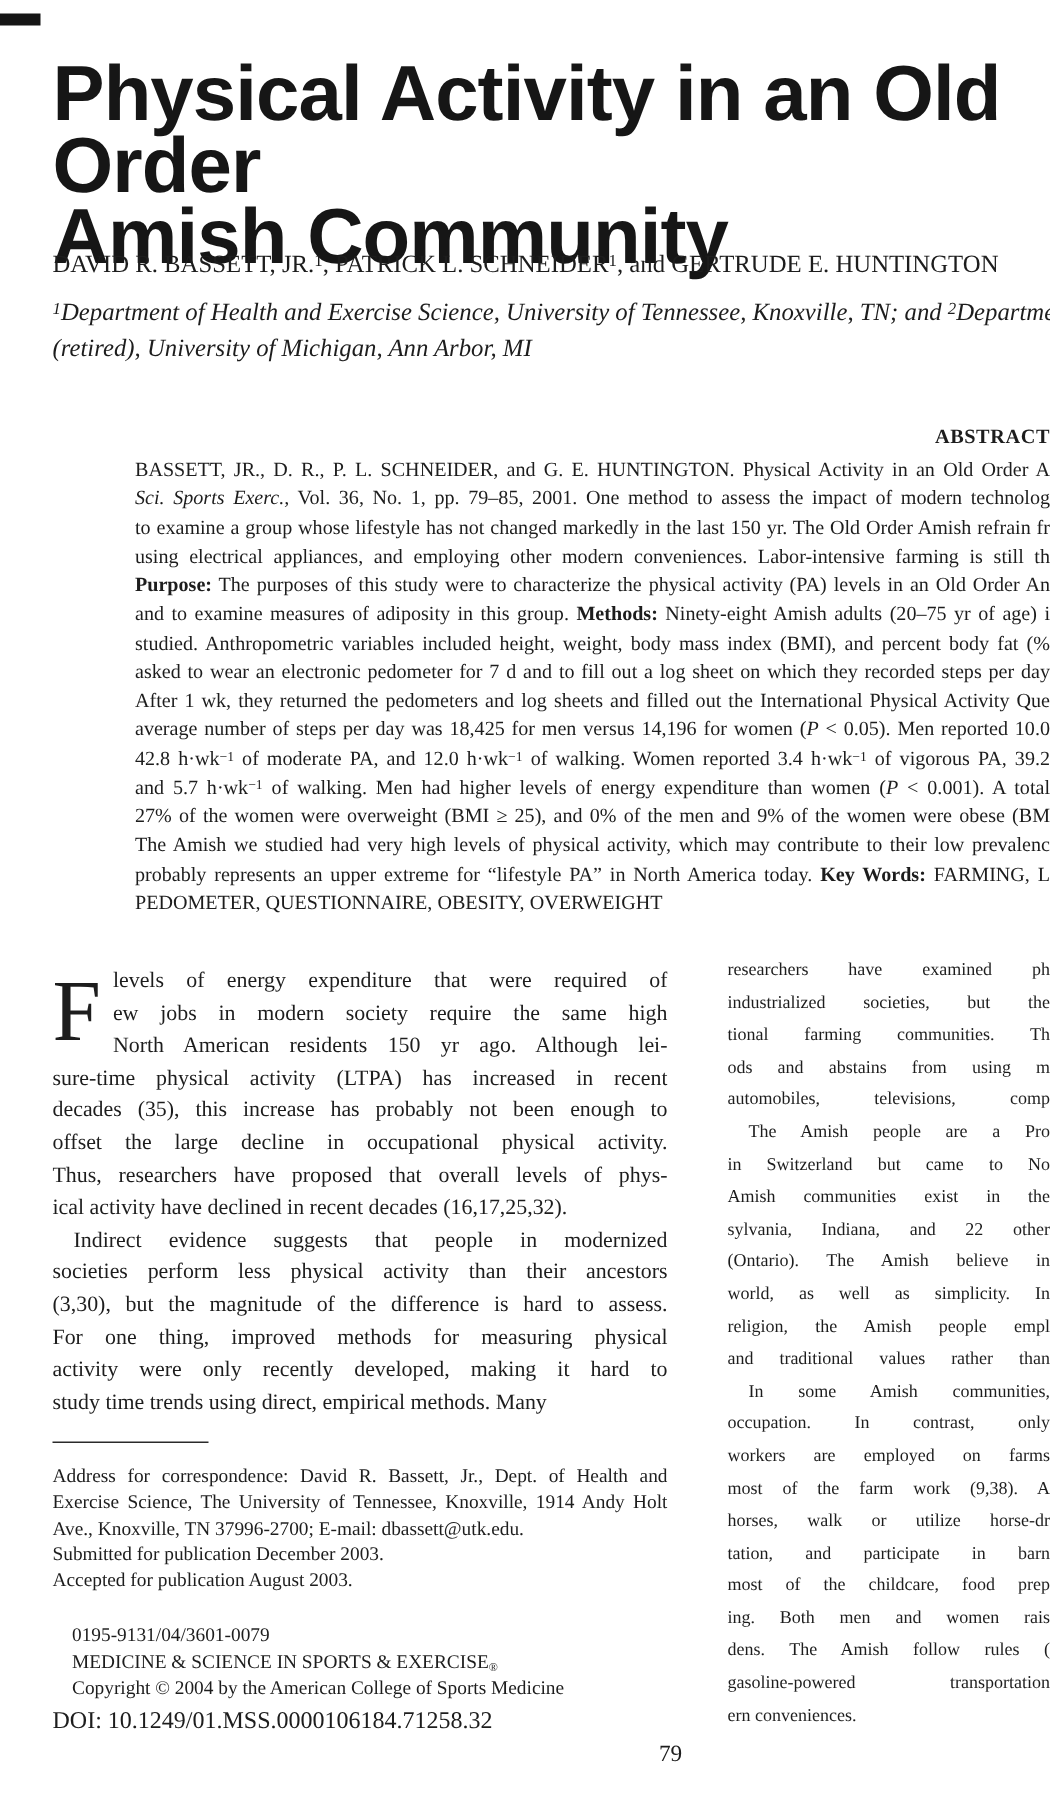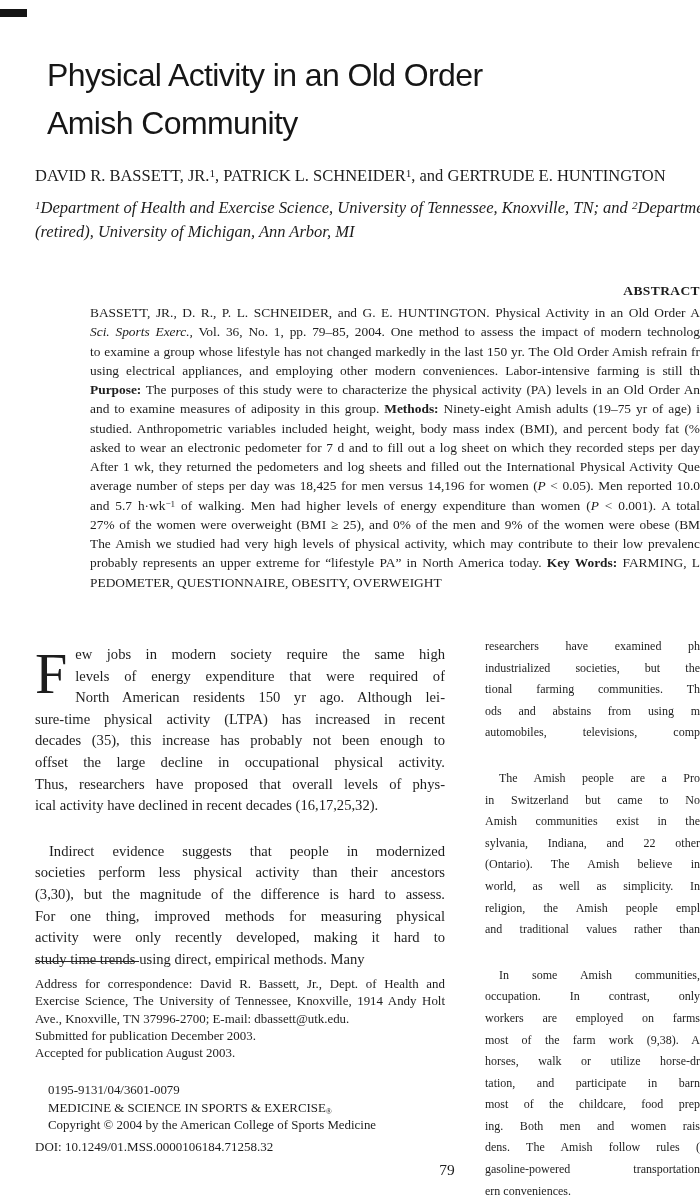--- a/index.html
+++ b/index.html
@@ -2,23 +2,23 @@
 <html><head>
 <meta charset="utf-8">
 <style>
   html,body{margin:0;padding:0;background:#e8e8e8;}
   .page{
     position:relative; width:700px; height:1200px; background:#ffffff;
     overflow:hidden; font-family:"Liberation Serif", serif; color:#1d1d1d;
   }
   .corner-mark{position:absolute; left:0; top:9px; width:27px; height:8px; background:#151515;}
   .title{
-    position:absolute; left:35px; top:40px; margin:12px;
-    font-family:"Liberation Sans", sans-serif; font-weight:normal;
-    font-size:32px; line-height:47.5px; letter-spacing:-0.6px; color:#161616;
+    position:absolute; left:35px; top:40px; margin:0;
+    font-family:"Liberation Sans", sans-serif; font-weight:bold;
+    font-size:52px; line-height:47.5px; letter-spacing:-0.6px; color:#161616;
   }
   .authors{
     position:absolute; left:35px; top:166px; width:680px;
     font-size:16.5px; white-space:nowrap; overflow:hidden;
   }
   .affil{
     position:absolute; left:35px; top:196px; width:680px;
     font-size:16.5px; line-height:23.6px; font-style:italic;
   }
   .affil-line{white-space:nowrap; overflow:hidden; height:23.6px;}
@@ -34,32 +34,32 @@
     position:absolute; left:35px; top:644px; width:410px; font-size:14.6px;
   }
   .col-right{
     position:absolute; left:485px; top:636px; width:215px; font-size:12px; overflow:hidden;
   }
   .col-left .line,.col-right .line{height:21.6px; line-height:21.6px;}
   .line{
     overflow:hidden; text-align:justify; text-align-last:justify;
   }
   .line.end{text-align-last:left;}
-  .line.ind{text-indent:14px;margin-top:24px;}
+  .line.ind{text-indent:14px;}
   .para{margin:0;}
   .dropcap{
     float:left; font-size:58px; line-height:56px; height:62px;
     padding-right:8px; margin-top:2px; color:#1d1d1d;
   }
   .footnote{position:absolute; left:35px; top:961px; width:410px; font-size:12.9px;}
   .fn-rule{width:104px; border-top:1.5px solid #2a2a2a; height:0; margin:0 0 14px 0;}
   .fn-text .line{height:17.3px; line-height:17.3px;}
   .imprint{position:absolute; left:35px; top:1082px; width:410px; font-size:12.9px;margin-left:13px;}
   .imprint .line{height:17.6px; line-height:17.6px; text-align:left; text-align-last:left;}
-  .doi{position:absolute; left:35px; top:1139px; width:410px; font-size:13px;}
+  .doi{position:absolute; left:35px; top:1139px; width:410px; font-size:16px;}
   .pageno{
     position:absolute; left:425px; top:1161px; width:44px;
     text-align:center; font-size:15.5px;
   }
   .s-b{font-weight:bold;}
   .s-i{font-style:italic;}
   .s-sup{font-size:0.68em; position:relative; top:-0.32em;}
   .s-sub{font-size:0.62em; position:relative; top:0.28em;}
 </style>
 </head>
@@ -76,41 +76,42 @@
   <div class="authors"><span>DAVID R. BASSETT, JR.</span><span class="s-sup">1</span><span>, PATRICK L. SCHNEIDER</span><span class="s-sup">1</span><span>, and GERTRUDE E. HUNTINGTON</span></div>
 
   <div class="affil">
     <div class="affil-line"><span class="s-sup s-i">1</span><span class="s-i">Department of Health and Exercise Science, University of Tennessee, Knoxville, TN; and </span><span class="s-sup s-i">2</span><span class="s-i">Department of</span></div>
     <div class="affil-line"><span class="s-i">(retired), University of Michigan, Ann Arbor, MI</span></div>
   </div>
 
   <div class="abs-head">ABSTRACT</div>
   <div class="abs-body">
       <div class="line"><span>BASSETT, JR., D. R., P. L. SCHNEIDER, and G. E. HUNTINGTON. Physical Activity in an Old Order A</span></div>
-      <div class="line"><span class="s-i">Sci. Sports Exerc.,</span><span> Vol. 36, No. 1, pp. 79–85, 2004. One method to assess the impact of modern technolog</span></div>
+      <div class="line"><span class="s-i">Sci. Sports Exerc.,</span><span> Vol. 36, No. 1, pp. 79–85, 2001. One method to assess the impact of modern technolog</span></div>
       <div class="line"><span>to examine a group whose lifestyle has not changed markedly in the last 150 yr. The Old Order Amish refrain fr</span></div>
       <div class="line"><span>using electrical appliances, and employing other modern conveniences. Labor-intensive farming is still th</span></div>
       <div class="line"><span class="s-b">Purpose:</span><span> The purposes of this study were to characterize the physical activity (PA) levels in an Old Order An</span></div>
-      <div class="line"><span>and to examine measures of adiposity in this group. </span><span class="s-b">Methods:</span><span> Ninety-eight Amish adults (19–75 yr of age) i</span></div>
+      <div class="line"><span>and to examine measures of adiposity in this group. </span><span class="s-b">Methods:</span><span> Ninety-eight Amish adults (20–75 yr of age) i</span></div>
       <div class="line"><span>studied. Anthropometric variables included height, weight, body mass index (BMI), and percent body fat (%</span></div>
       <div class="line"><span>asked to wear an electronic pedometer for 7 d and to fill out a log sheet on which they recorded steps per day</span></div>
       <div class="line"><span>After 1 wk, they returned the pedometers and log sheets and filled out the International Physical Activity Que</span></div>
       <div class="line"><span>average number of steps per day was 18,425 for men versus 14,196 for women (</span><span class="s-i">P</span><span> &lt; 0.05). Men reported 10.0</span></div>
+      <div class="line"><span>42.8 h·wk</span><span class="s-sup">−1</span><span> of moderate PA, and 12.0 h·wk</span><span class="s-sup">−1</span><span> of walking. Women reported 3.4 h·wk</span><span class="s-sup">−1</span><span> of vigorous PA, 39.2</span></div>
       <div class="line"><span>and 5.7 h·wk</span><span class="s-sup">−1</span><span> of walking. Men had higher levels of energy expenditure than women (</span><span class="s-i">P</span><span> &lt; 0.001). A total</span></div>
       <div class="line"><span>27% of the women were overweight (BMI ≥ 25), and 0% of the men and 9% of the women were obese (BM</span></div>
       <div class="line"><span>The Amish we studied had very high levels of physical activity, which may contribute to their low prevalenc</span></div>
       <div class="line"><span>probably represents an upper extreme for “lifestyle PA” in North America today. </span><span class="s-b">Key Words:</span><span> FARMING, L</span></div>
       <div class="line end"><span>PEDOMETER, QUESTIONNAIRE, OBESITY, OVERWEIGHT</span></div>
     </div>
 
   <div class="col-left">
       <div class="para">
         <span class="dropcap">F</span>
+        <div class="line"><span>levels of energy expenditure that were required of</span></div>
         <div class="line"><span>ew jobs in modern society require the same high</span></div>
-        <div class="line"><span>levels of energy expenditure that were required of</span></div>
         <div class="line"><span>North American residents 150 yr ago. Although lei-</span></div>
         <div class="line"><span>sure-time physical activity (LTPA) has increased in recent</span></div>
         <div class="line"><span>decades (35), this increase has probably not been enough to</span></div>
         <div class="line"><span>offset the large decline in occupational physical activity.</span></div>
         <div class="line"><span>Thus, researchers have proposed that overall levels of phys-</span></div>
         <div class="line end"><span>ical activity have declined in recent decades (16,17,25,32).</span></div>
       </div>
       <div class="para">
         <div class="line ind"><span>Indirect evidence suggests that people in modernized</span></div>
         <div class="line"><span>societies perform less physical activity than their ancestors</span></div>

